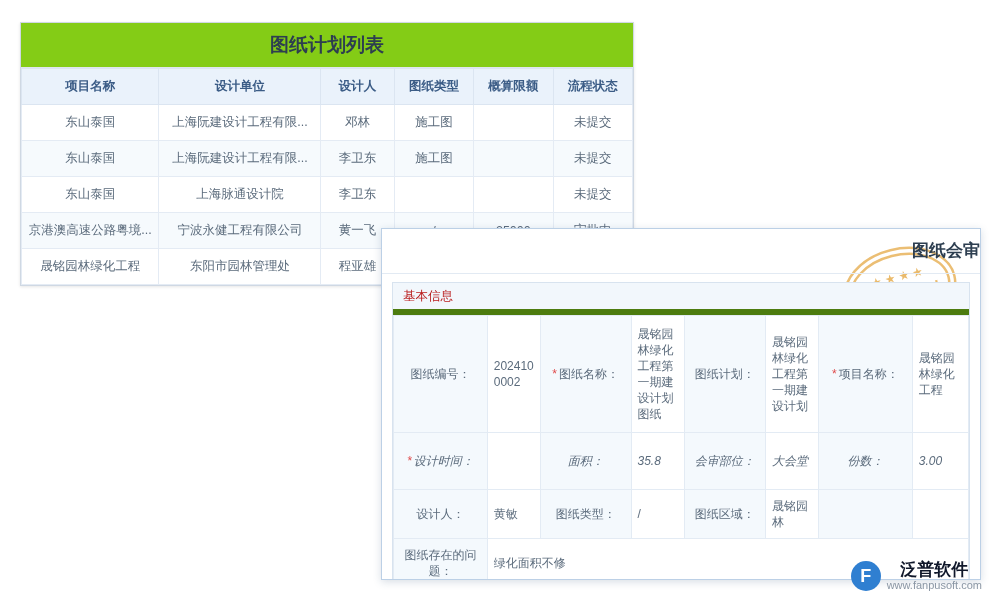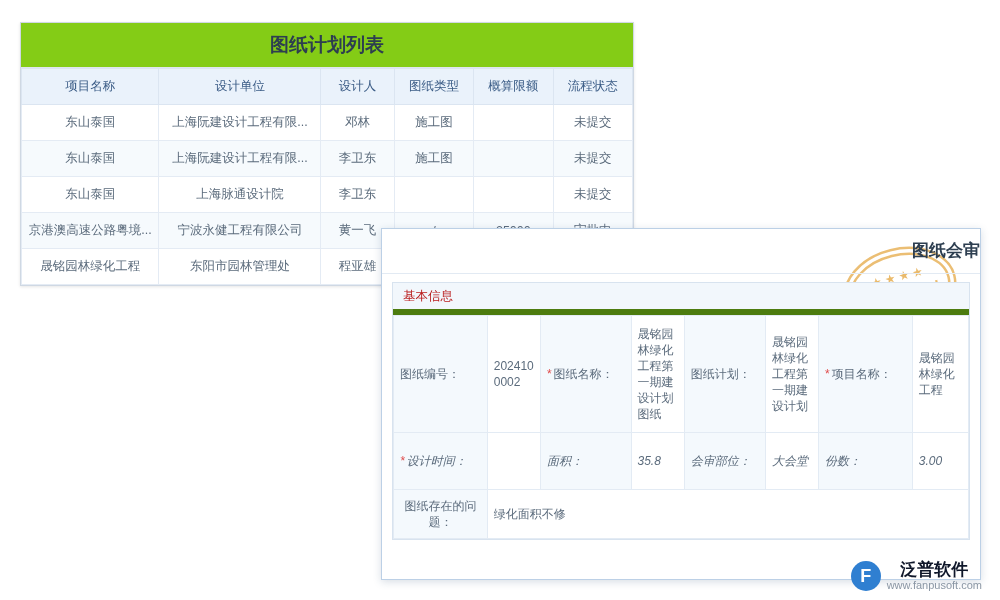--- a/index.html
+++ b/index.html
@@ -39,21 +39,21 @@
     border-bottom: 1px solid #dfe6ef;
   }
   table.grid {
     width: 100%;
     border-collapse: collapse;
     table-layout: fixed;
   }
   table.grid th {
     background: #eaf2fb;
     color: #3b5c86;
-    font-weight: normal;
+    font-weight: bold;
     font-size: 12.5px;
     height: 33px;
     border: 1px solid #dbe5f1;
     text-align: center;
   }
   table.grid td {
     height: 33px;
     border: 1px solid #e4ebf4;
     text-align: center;
     font-size: 12.5px;
@@ -126,21 +126,21 @@
   table.form td {
     border: 1px solid #e3ebf4;
     font-size: 12px;
     color: #5b6b7c;
     padding: 4px 6px;
     vertical-align: middle;
     line-height: 16px;
   }
   td.lbl {
     background: #f4f9fd;
-    text-align: left;
+    text-align: center;
     color: #4b5c6e;
     white-space: normal;
   }
   td.val {
     background: #ffffff;
     text-align: left;
     color: #6b7a8a;
     word-break: break-all;
   }
   .req {
@@ -311,20 +311,30 @@
             <td class="lbl"><span class="req">*</span><span>设计时间：</span></td>
             <td class="val"></td>
             <td class="lbl">面积：</td>
             <td class="val">35.8</td>
             <td class="lbl">会审部位：</td>
             <td class="val">大会堂</td>
             <td class="lbl">份数：</td>
             <td class="val">3.00</td>
           </tr>
           <tr class="row-small">
+            <td class="lbl">设计人：</td>
+            <td class="val">黄敏</td>
+            <td class="lbl">图纸类型：</td>
+            <td class="val">/</td>
+            <td class="lbl">图纸区域：</td>
+            <td class="val">晟铭园林</td>
+            <td class="lbl"></td>
+            <td class="val"></td>
+          </tr>
+          <tr class="row-small">
             <td class="lbl" style="text-align:center;">图纸存在的问题：</td>
             <td class="val" colspan="7">绿化面积不修</td>
           </tr>
         </tbody>
       </table>
     </div>
   </div>
 </div>
 
 <div id="brand">

